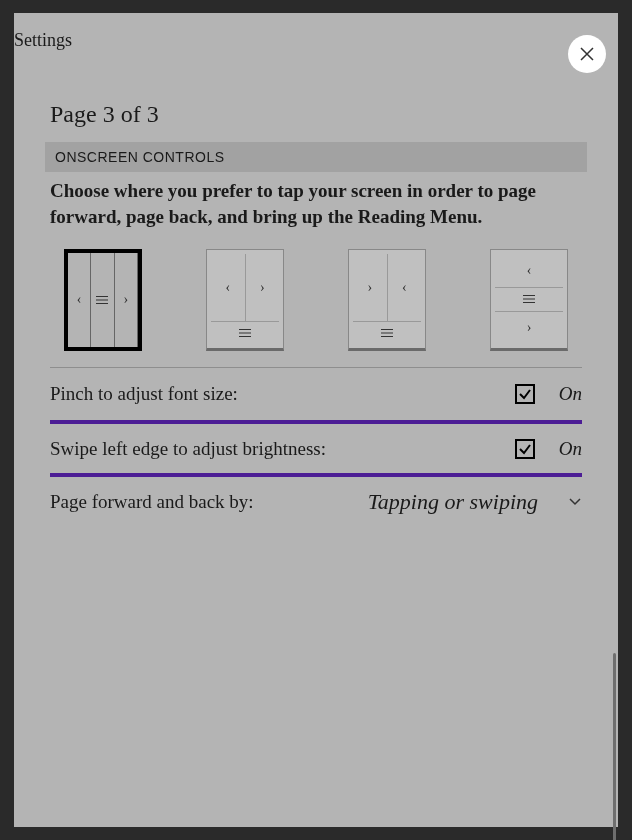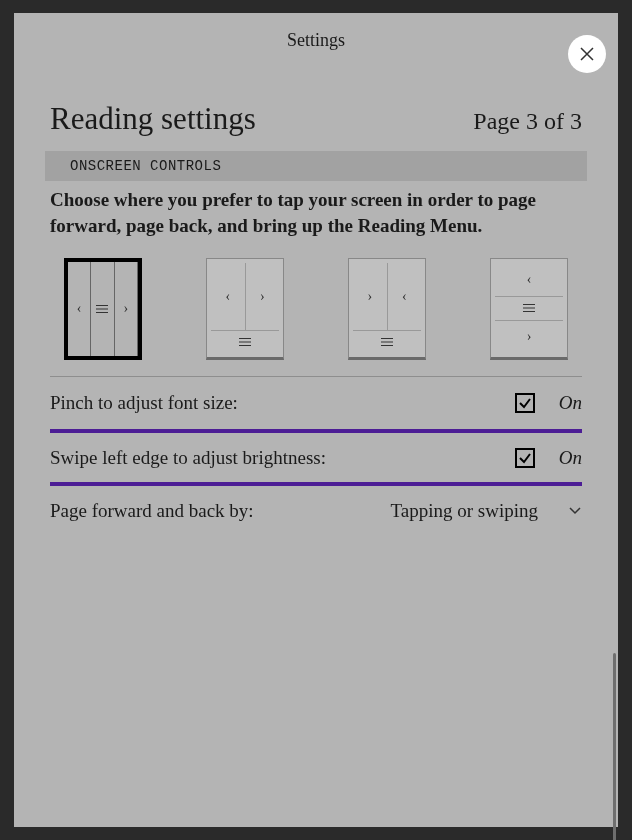--- a/index.html
+++ b/index.html
@@ -19,21 +19,20 @@
       height: 814px;
       background: #b4b4b4;
       display: flex;
       flex-direction: column;
     }
     .header {
       position: relative;
       height: 54px;
       display: flex;
       align-items: center;
-      justify-content: center;
     }
     .header-title {
       font-size: 18px;
       font-weight: 400;
     }
     .close-btn {
       position: absolute;
       right: 12px;
       top: 22px;
       width: 38px;
@@ -60,24 +59,24 @@
     }
     .section-title {
       font-size: 31px;
       font-weight: 400;
     }
     .page-indicator {
       font-size: 24px;
     }
     .subheader {
       background: #a2a2a2;
-      font-family: Liberation Mono, monospace;
+      font-family: Liberation Sans, sans-serif;
       font-size: 14px;
       letter-spacing: 0.5px;
-      padding: 7px 25px;
+      padding: 7px 10px;
       margin-left: -5px;
       margin-right: -5px;
     }
     .description {
       font-size: 19px;
       line-height: 1.35;
       margin: 6px 0 20px 0;
       font-weight: bold;
     }
     .layout-options {
@@ -150,21 +149,21 @@
       align-items: center;
       gap: 24px;
     }
     .checkbox {
       width: 20px; height: 20px;
       border: 2px solid #000;
       display: flex; align-items: center; justify-content: center;
     }
     .checkbox svg { width: 14px; height: 14px; }
     .state { font-style: italic; font-size: 19px; }
-    .dropdown-val { font-size: 19px; }
+    .dropdown-val { font-style: italic; font-size: 22px; }
     .chevron { margin-left: 6px; }
     .scrollbar-thumb {
       position: absolute;
       right: 2px;
       width: 3px;
       background: #6e6e6e;
       border-radius: 2px;
       top: 586px;
       height: 214px;
     }
@@ -177,21 +176,20 @@
     <div class="header-title">Settings</div>
     <div class="close-btn">
       <svg viewBox="0 0 16 16">
           <path d="M2 2 L14 14 M14 2 L2 14" stroke="#333" stroke-width="1.5" fill="none"></path>
         </svg>
     </div>
   </div>
 
   <div class="body">
     <div class="title-row">
-      <div class="section-title">Reading settings</div>
       <div class="page-indicator">Page 3 of 3</div>
     </div>
 
     <div class="subheader">ONSCREEN CONTROLS</div>
 
     <div class="description">Choose where you prefer to tap your screen in order to page forward, page back, and bring up the Reading Menu.</div>
 
     <div class="layout-options">
 
       <div class="layout-opt selected">

